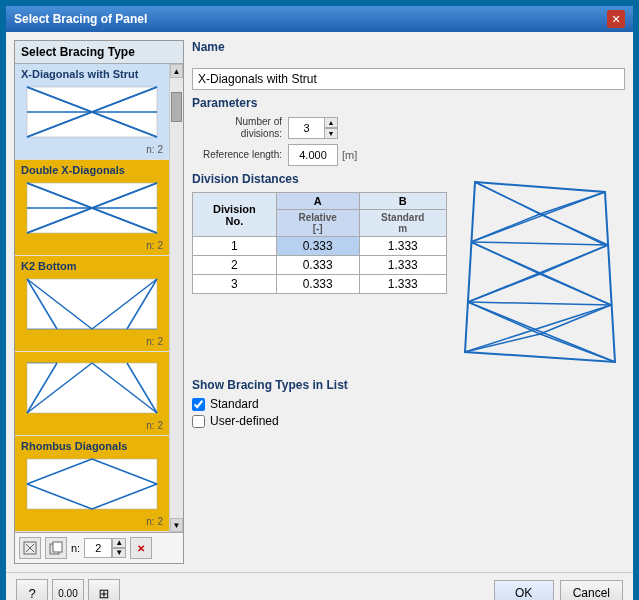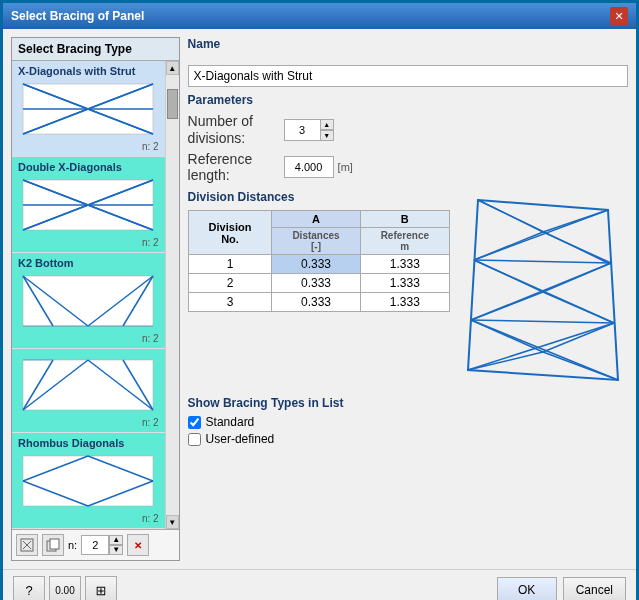--- a/index.html
+++ b/index.html
@@ -2,21 +2,21 @@
 <html><head>
   <meta charset="utf-8">
   <style>
     * { box-sizing: border-box; margin: 0; padding: 0; font-family: 'Segoe UI', Arial, sans-serif; font-size: 12px; }
     body { background: #f0f0f0; }
 
     .window {
       width: 639px;
       height: 600px;
       background: #f0f0f0;
-      border: 3px solid #0369a1;
+      border: 6px solid #0369a1;
       display: flex;
       flex-direction: column;
     }
 
     .title-bar {
       background: linear-gradient(to bottom, #4a90d9, #2060b0);
       color: white;
       padding: 4px 8px;
       display: flex;
       align-items: center;
@@ -48,21 +48,21 @@
       flex: 1;
       padding: 8px;
       gap: 8px;
     }
 
     .left-panel {
       width: 170px;
       display: flex;
       flex-direction: column;
       border: 1px solid #999;
-      background: #5eead4;
+      background: #eab308;
     }
 
     .left-panel-header {
       background: #dde8f0;
       padding: 4px 6px;
       font-weight: bold;
       border-bottom: 1px solid #aaa;
     }
 
     .bracing-list {
@@ -191,23 +191,24 @@
     }
 
     .param-row {
       display: flex;
       align-items: center;
       gap: 6px;
     }
 
     .param-label {
       width: 90px;
-      font-size: 14px;
+      font-size: 10px;
       color: #333;
       line-height: 1.2;
+      text-align: right;
     }
 
     .param-input-group {
       display: flex;
       align-items: center;
       gap: 4px;
     }
 
     .param-input {
       width: 50px;
@@ -558,22 +559,22 @@
           <div class="section-label">Division Distances</div>
           <div class="division-table-wrapper">
             <table class="division-table">
               <thead>
                 <tr>
                   <th rowspan="2">Division<br>No.</th>
                   <th colspan="1" class="col-a">A</th>
                   <th colspan="1">B</th>
                 </tr>
                 <tr>
-                  <th class="col-a sub-header">Distances [-]</th>
-                  <th class="sub-header">Reference m</th>
+                  <th class="col-a sub-header">Relative [-]</th>
+                  <th class="sub-header">Standard m</th>
                 </tr>
               </thead>
               <tbody>
                 <tr>
                   <td>1</td>
                   <td class="selected">0.333</td>
                   <td>1.333</td>
                 </tr>
                 <tr>
                   <td>2</td>

